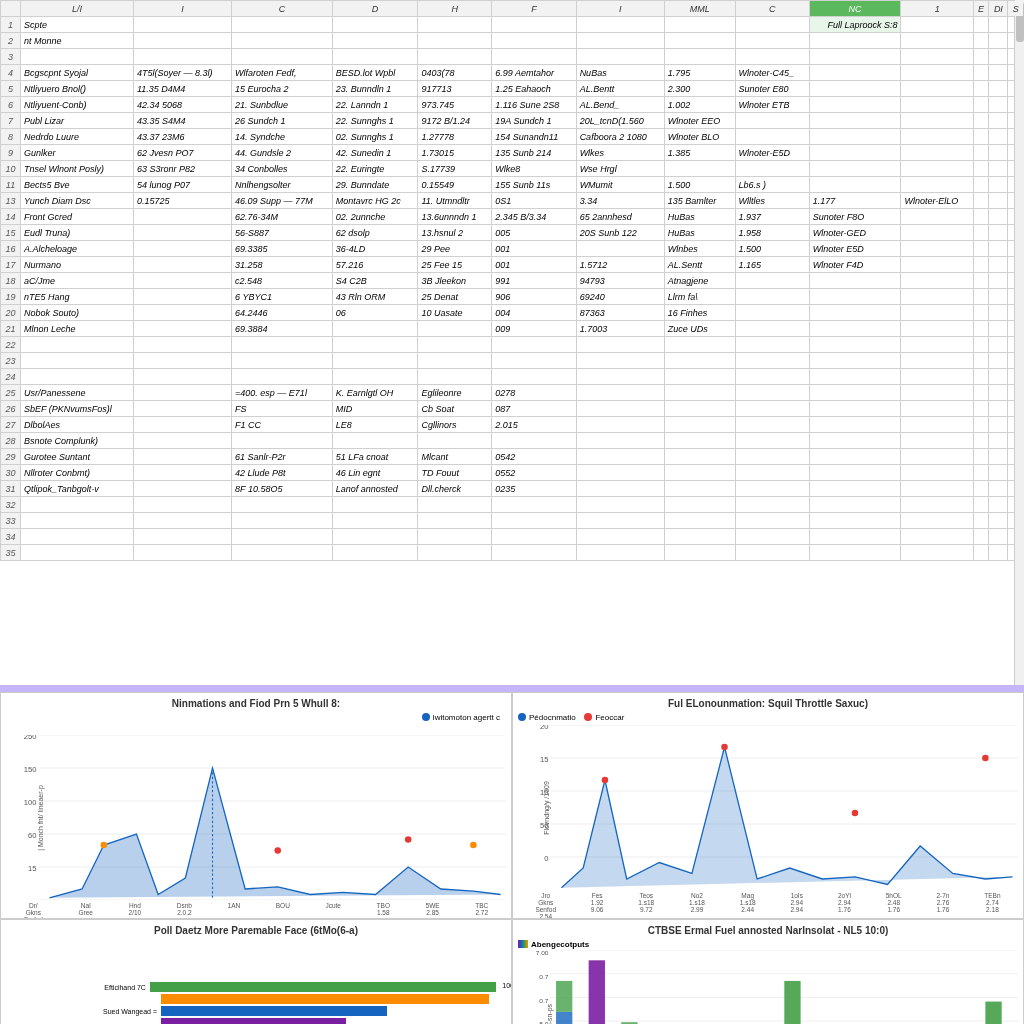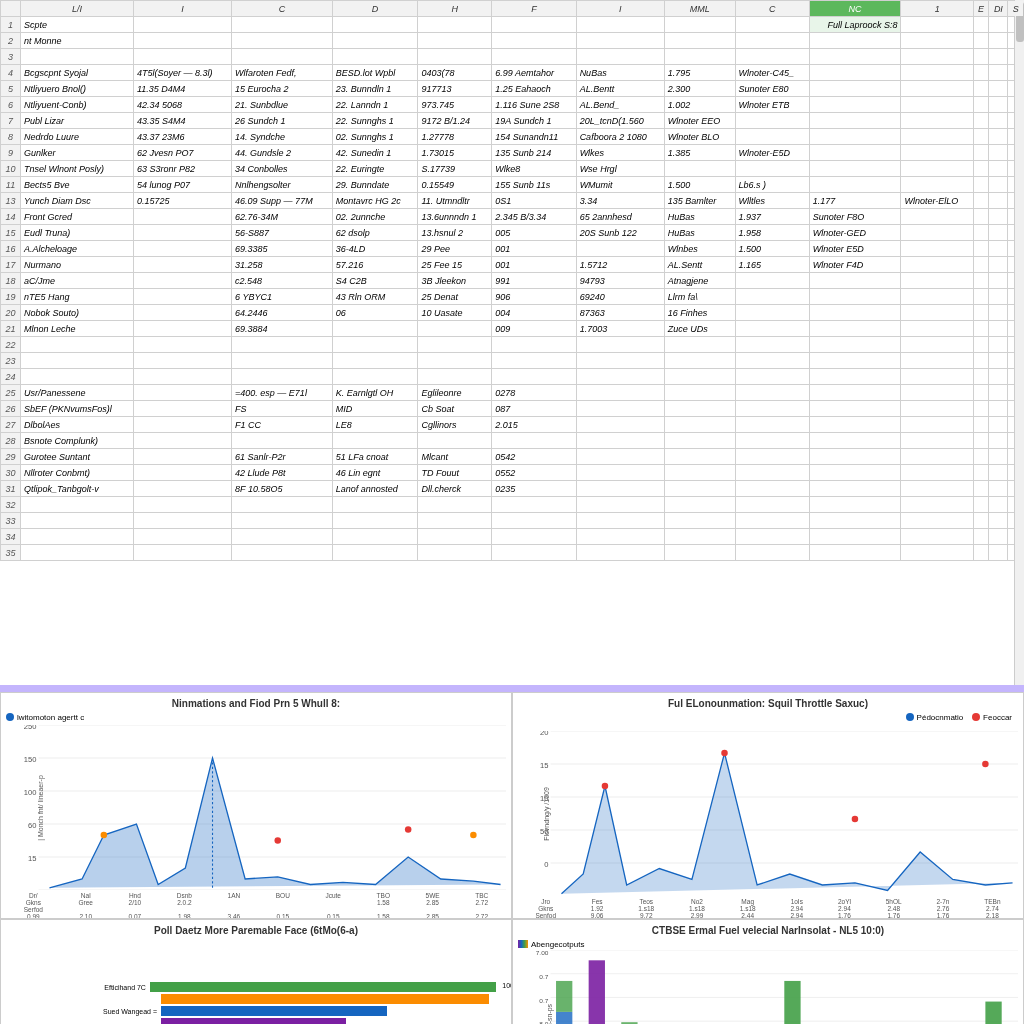--- a/index.html
+++ b/index.html
@@ -757,21 +757,21 @@
   </div>
   <div class="scrollbar-v">
     <div class="scrollbar-thumb"></div>
   </div>
 </div>
 
 <div id="charts">
 
   <div class="chart-panel">
     <div class="chart-title">Ninmations and Fiod Prn 5 Whull 8:</div>
-    <div style="margin-bottom:2px;">
+    <div style="margin-bottom:12px;text-align:right;">
       <span class="legend-item">
         <span class="legend-dot" style="background:#1565c0;"></span>
         <span>lwitomoton agertt c</span>
       </span>
     </div>
     <div style="position:relative; height:calc(100% - 50px);">
       <div class="y-axis-label">| Monch fnt/ lineaer-p</div>
       <svg width="100%" height="100%" viewBox="0 0 460 150" preserveAspectRatio="none">
 
         <line x1="30" y1="0" x2="460" y2="0" stroke="#e0e0e0" stroke-width="0.5"></line>
@@ -806,21 +806,21 @@
       <div class="x-axis-item">BOU<br><br><br>0.15<br>3.46</div>
       <div class="x-axis-item">Jcute<br><br><br>0.15<br>0.15</div>
       <div class="x-axis-item">TBO<br>1.58<br><br>1.58<br>2.49</div>
       <div class="x-axis-item">5WE<br>2.85<br><br>2.85</div>
       <div class="x-axis-item">TBC<br>2.72<br><br>2.72<br>6.45</div>
     </div>
   </div>
 
   <div class="chart-panel">
     <div class="chart-title">Ful ELonounmation: Squil Throttle Saxuc)</div>
-    <div style="margin-bottom:8px;text-align:right;">
+    <div style="margin-bottom:2px;">
       <span class="legend-item">
         <span class="legend-dot" style="background:#1565c0;"></span>
         <span>Pédocnmatio</span>
       </span>
       <span class="legend-item">
         <span class="legend-dot" style="background:#e53935;"></span>
         <span>Feoccar</span>
       </span>
     </div>
     <div style="position:relative; height:calc(100% - 50px);">
@@ -901,22 +901,22 @@
       <div class="x-axis-item">1O0<br>3.89</div>
       <div class="x-axis-item">ML.10<br>0.07</div>
       <div class="x-axis-item">0.AD<br>2.97</div>
       <div class="x-axis-item">MLE9<br>2.17</div>
       <div class="x-axis-item">2.09<br>2.41</div>
       <div class="x-axis-item">XCE<br>2.07</div>
     </div>
   </div>
 
   <div class="chart-panel">
-    <div class="chart-title">CTBSE Ermal Fuel velecial NarInsolat - NL5 10:0)</div>
-    <div style="margin-bottom:0;">
+    <div class="chart-title">CTBSE Ermal Fuel annosted NarInsolat - NL5 10:0)</div>
+    <div style="margin-bottom:0;font-weight:bold;">
       <span class="legend-item">
         <span class="legend-rect" style="background:linear-gradient(to right,#7b1fa2,#1565c0,#43a047,#fb8c00);"></span>
         <span>Abengecotputs</span>
       </span>
     </div>
     <div style="position:relative; height:calc(100% - 50px);">
       <div class="y-axis-label">| Fbgtlring In-sn-ps</div>
       <svg width="100%" height="100%" viewBox="0 0 460 160" preserveAspectRatio="none">
 
         <line x1="30" y1="0" x2="460" y2="0" stroke="#e0e0e0" stroke-width="0.5"></line>

